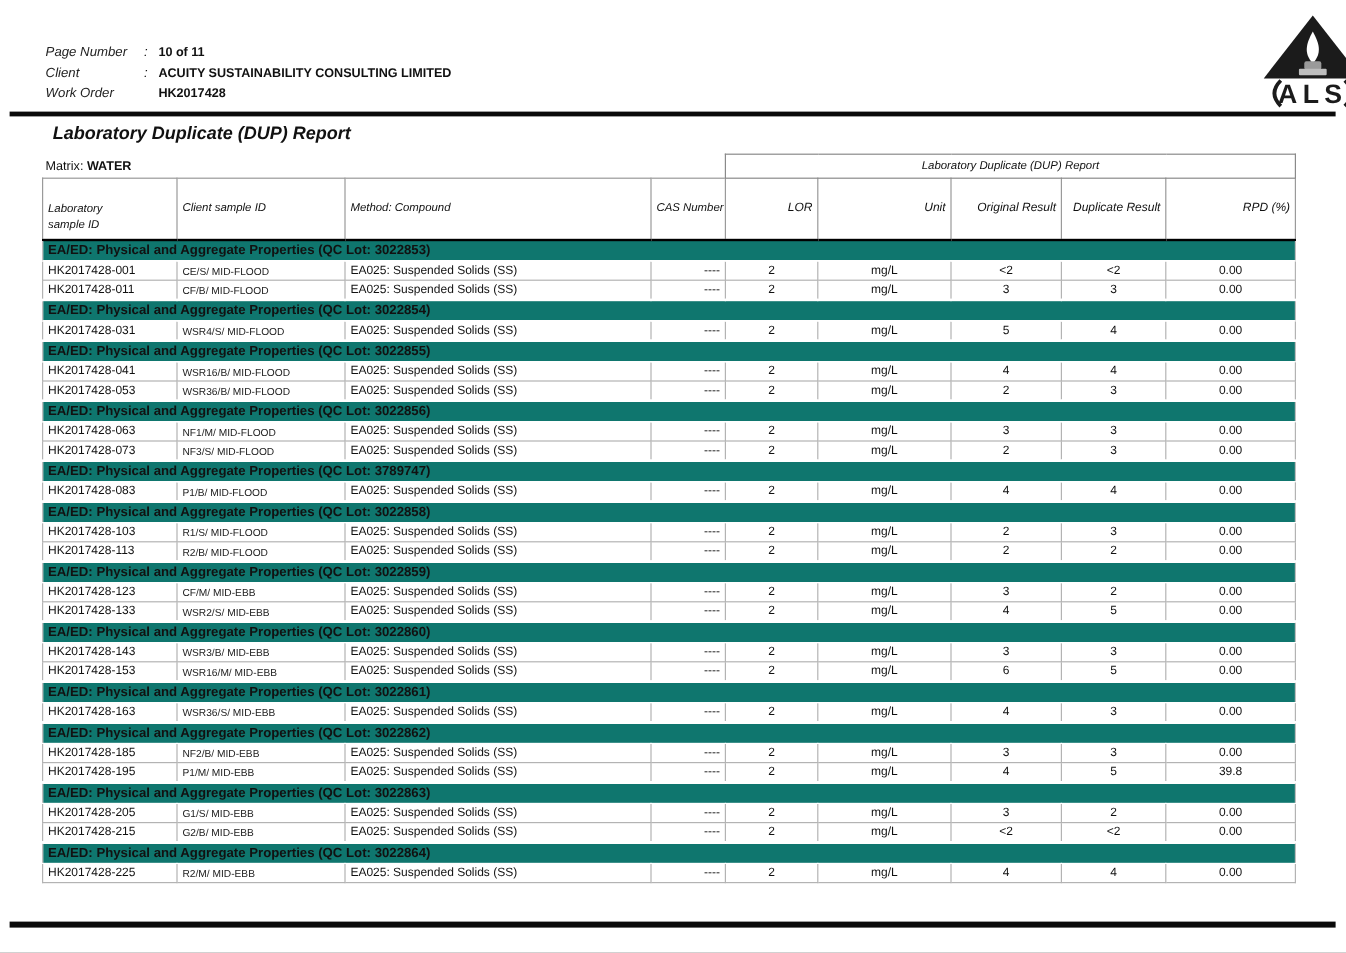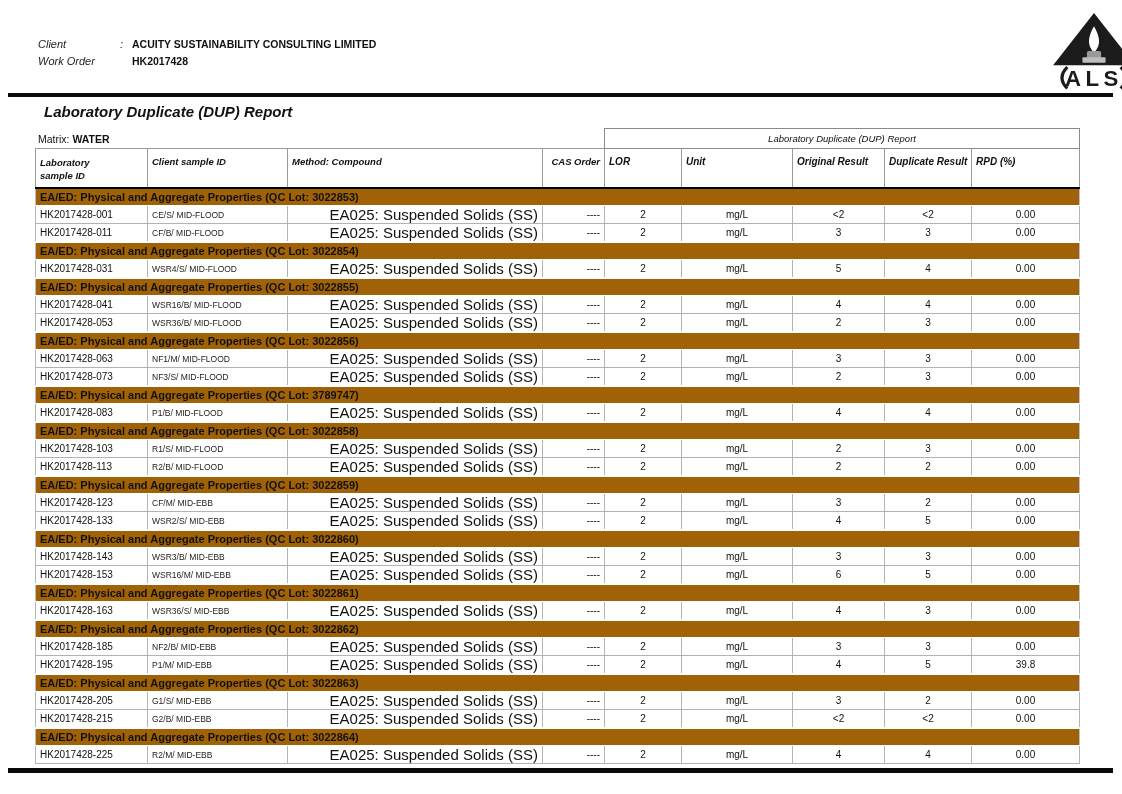--- a/index.html
+++ b/index.html
@@ -18,42 +18,45 @@
   .logo{position:absolute;left:1044px;top:12px;width:100px;height:80px;}
   
   .title{position:absolute;left:44px;top:103px;font-size:15px;font-weight:bold;font-style:italic;}
   .matrix{position:absolute;left:38px;top:133px;font-size:10.5px;}
   .matrix b{font-weight:bold;}
   
   table.rep{position:absolute;left:35px;top:128px;border-collapse:collapse;table-layout:fixed;width:1044px;font-size:10px;}
   table.rep td,table.rep th{padding:0 4px;overflow:hidden;white-space:nowrap;}
   tr.r-span td.blank{border:none;height:19px;}
   td.spanbox{border:1px solid #8a8a8a;font-style:italic;font-size:9.5px;text-align:center;height:19px;}
-  tr.r-cols th{height:31px;vertical-align:top;padding-top:7px;font-weight:bold;
+  tr.r-cols th{height:31px;vertical-align:top;padding-top:19px;font-weight:normal;
     border:1px solid #9a9a9a;border-bottom:2px solid #000;}
   th.h-left{text-align:left;font-style:italic;font-size:9.5px;}
   th.h-cas{text-align:right;}
-  th.h-right{font-style:italic;font-weight:bold;font-size:10px;text-align:left;}
+  th.h-right{font-style:italic;font-weight:bold;font-size:10px;text-align:right;}
   .h-lab div{line-height:13px;}
-  tr.group-row td{background:#a16207;font-weight:bold;font-size:11px;height:16px;
+  tr.group-row td{background:#0f766e;font-weight:bold;font-size:11px;height:16px;
     border-left:1px solid #bdbdbd;border-right:1px solid #bdbdbd;
     border-top:2px solid #fff;border-bottom:1px solid #fff;}
   tr.data-row td{height:15px;border:1px solid #b3b3b3;}
   td.c-lab{text-align:left;font-size:10px;}
   td.c-client{text-align:left;font-size:8.5px;color:#222;}
-  td.c-method{text-align:right;font-size:15px;margin-top:16px;}
+  td.c-method{text-align:left;font-size:10px;margin-top:16px;}
   td.c-cas{text-align:right;font-size:10px;}
   td.c-num{text-align:center;font-size:10px;}
 </style>
 </head>
 <body>
 
 <div class="page">
 
   <div class="hdr">
+    <div class="hdr-line">
+      <span class="hdr-label">Page Number</span><span class="hdr-colon">:</span><span class="hdr-value">10 of 11</span>
+    </div>
     <div class="hdr-line">
       <span class="hdr-label">Client</span><span class="hdr-colon">:</span><span class="hdr-value">ACUITY SUSTAINABILITY CONSULTING LIMITED</span>
     </div>
     <div class="hdr-line">
       <span class="hdr-label">Work Order</span><span class="hdr-colon"></span><span class="hdr-value">HK2017428</span>
     </div>
   </div>
 
   <div class="logo">
     <svg viewBox="0 0 100 90" width="100" height="80">
@@ -93,21 +96,21 @@
         <td class="blank" colspan="4"></td>
         <td class="spanbox" colspan="5">Laboratory Duplicate (DUP) Report</td>
       </tr>
       <tr class="r-cols">
         <th class="h-left h-lab">
           <div>Laboratory</div>
           <div>sample ID</div>
         </th>
         <th class="h-left">Client sample ID</th>
         <th class="h-left">Method: Compound</th>
-        <th class="h-left h-cas">CAS Order</th>
+        <th class="h-left h-cas">CAS Number</th>
         <th class="h-right">LOR</th>
         <th class="h-right">Unit</th>
         <th class="h-right">Original Result</th>
         <th class="h-right">Duplicate Result</th>
         <th class="h-right">RPD (%)</th>
       </tr>
     </thead>
     <tbody>
         <tr class="group-row">
           <td colspan="9">EA/ED: Physical and Aggregate Properties  (QC Lot: 3022853)</td>

